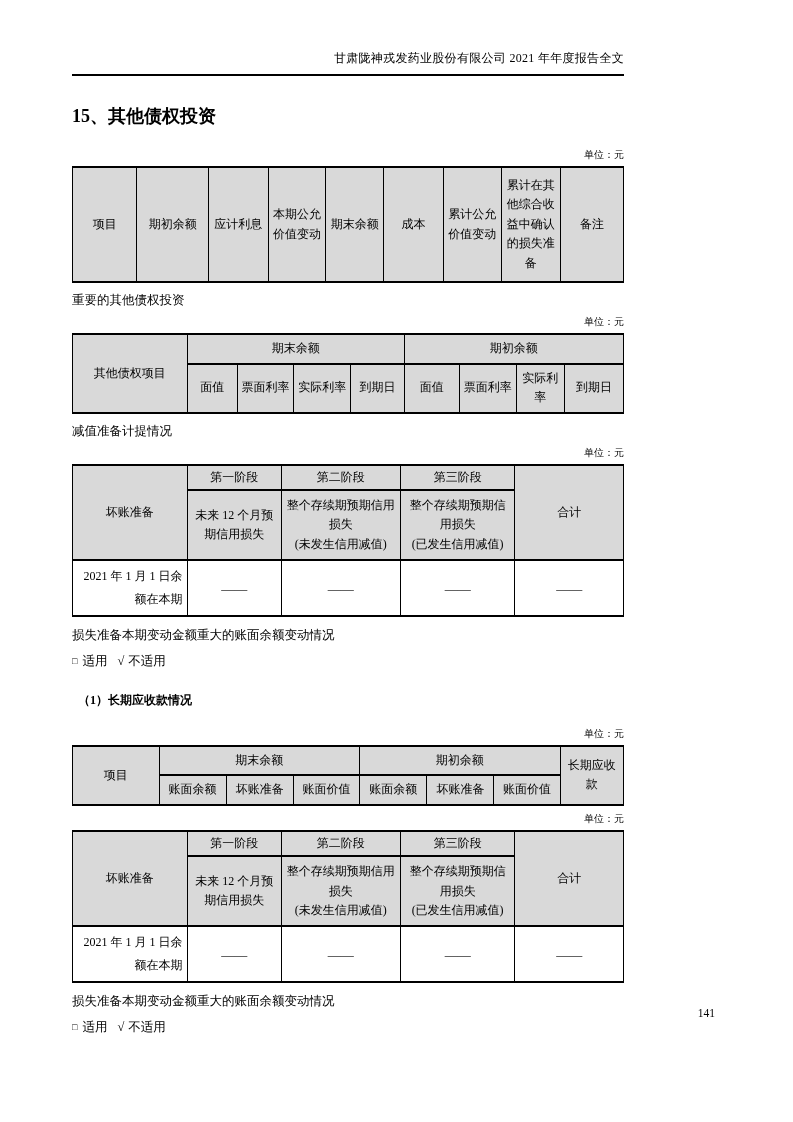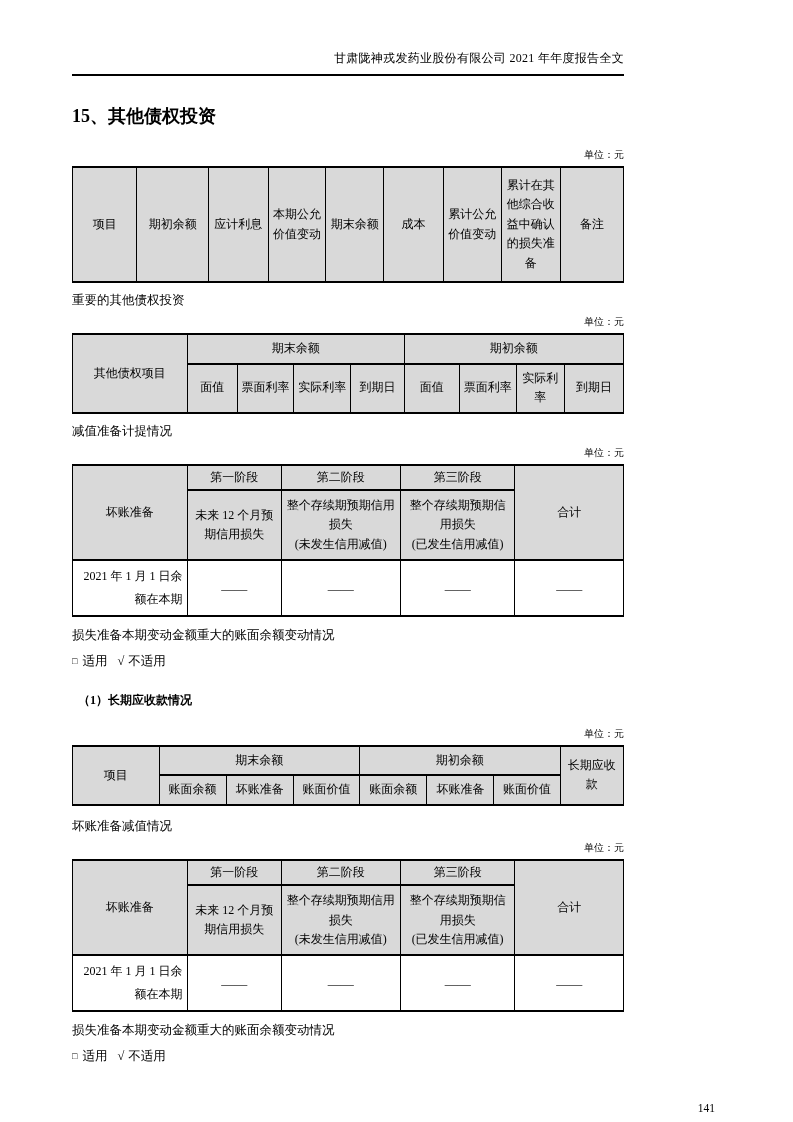--- a/index.html
+++ b/index.html
@@ -28,21 +28,21 @@
     padding:4px 3px;line-height:1.62;word-break:break-all;
   }
   th{background:#d9d9d9;}
   .tall th{padding:8px 3px;}
   .stage-row th{padding:2px 3px;}
   .desc-row th{padding:5px 3px;}
   td.row-label{text-align:right;padding-left:5px;padding-right:4px;line-height:1.9;}
   td.dash{font-size:13px;}
   .lines{white-space:pre-line;}
   .page-number{
-    position:absolute;top:1102px;right:78px;font-size:11.5px;
+    position:absolute;top:1007px;right:78px;font-size:11.5px;
   }
 </style>
 </head>
 <body>
 
 <div class="page">
 
   <div class="doc-header">甘肃陇神戎发药业股份有限公司 2021 年年度报告全文</div>
 
   <div class="sec-heading">15、其他债权投资</div>
@@ -182,21 +182,20 @@
       <th>账面余额</th>
       <th>坏账准备</th>
       <th>账面价值</th>
       <th>账面余额</th>
       <th>坏账准备</th>
       <th>账面价值</th>
     </tr>
   </tbody>
     </table>
 
-  <div class="plain-label" style="margin-top:12px;">坏账准备减值情况</div>
 
   <div class="unit">单位：元</div>
 
   <table>
     <colgroup>
       <col style="width:20.8%">
         <col style="width:17.1%">
         <col style="width:21.6%">
       <col style="width:20.8%">
         <col style="width:19.7%">

